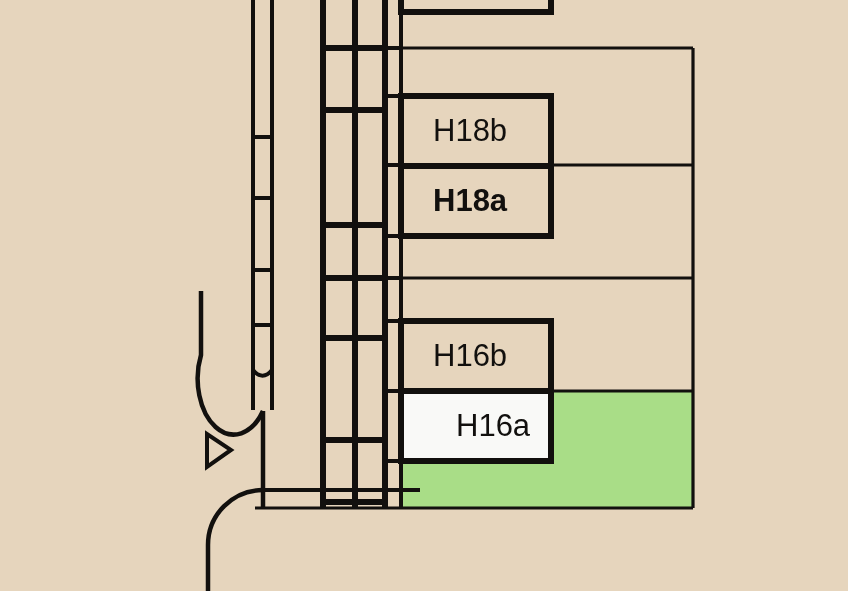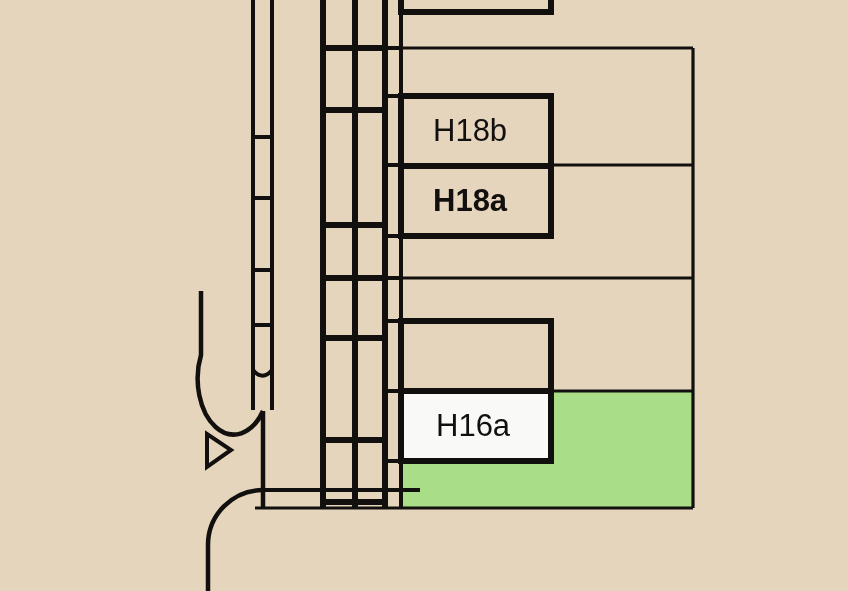--- a/index.html
+++ b/index.html
@@ -133,16 +133,17 @@
     </g>
 
     <path d="M 207 434 L 207 467 L 231 450 Z" stroke="#12100e" stroke-width="4" fill="none" stroke-linejoin="miter"></path>
 
   </svg>
 
   <div class="cell-label" style="left:401px; top:96px;  width:150px; height:70px;">H18b</div>
 
   <div class="cell-label" style="left:401px; top:166px; width:150px; height:70px;font-weight:bold;">H18a</div>
 
+  <div class="cell-label" style="left:401px; top:321px; width:150px; height:70px;">H16b</div>
 
-  <div class="cell-label" style="left:404px; top:391px; width:150px; height:70px;">H16a</div>
+  <div class="cell-label" style="left:424px; top:391px; width:150px; height:70px;">H16a</div>
 
 </div>
 
 </body></html>

